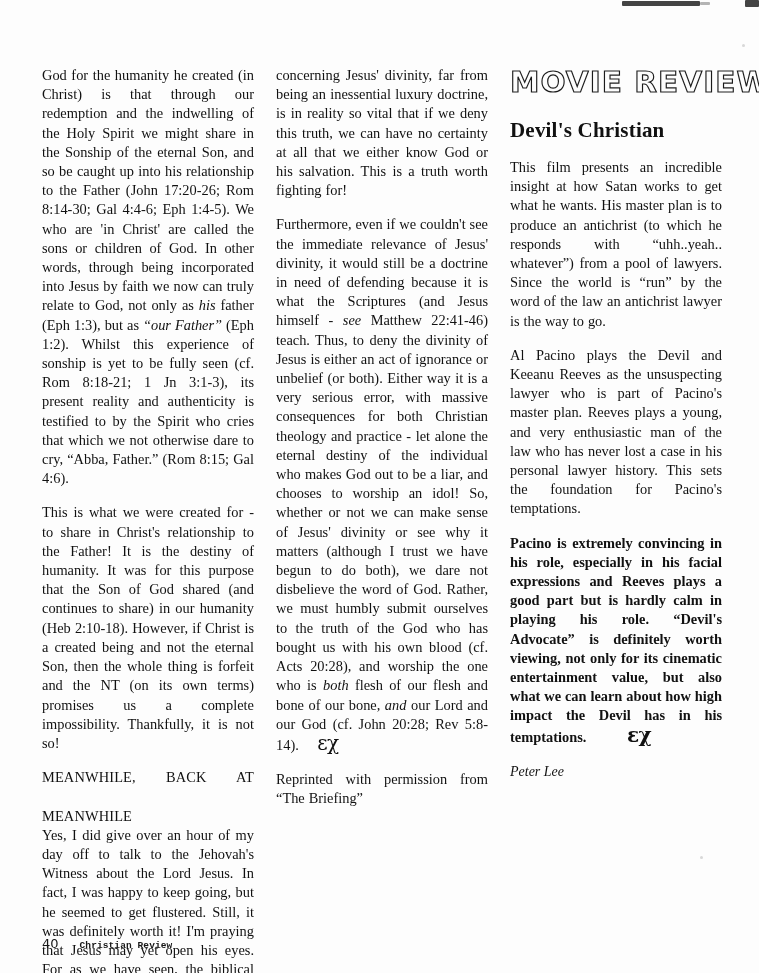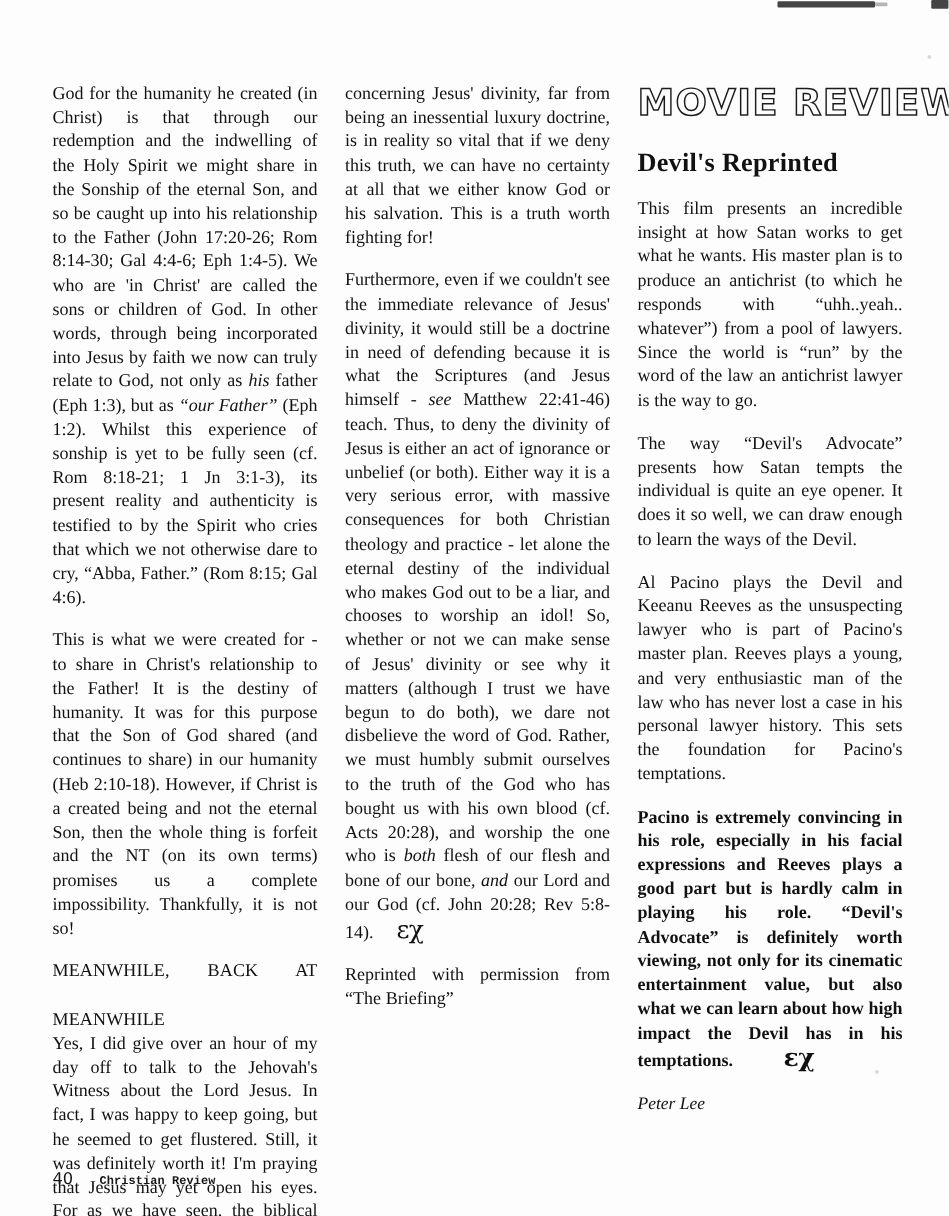--- a/index.html
+++ b/index.html
@@ -180,24 +180,23 @@
 
       <p class="body"><span>Furthermore, even if we couldn't see the immediate relevance of Jesus' divinity, it would still be a doctrine in need of defending because it is what the Scriptures (and Jesus himself - </span><em class="ital">see</em><span> Matthew 22:41-46) teach.  Thus, to deny the divinity of Jesus is either an act of ignorance or unbelief (or both).  Either way it is a very serious error, with massive consequences for both Christian theology and practice - let alone the eternal destiny of the individual who makes God out to be a liar, and chooses to worship an idol!  So, whether or not we can make sense of Jesus' divinity or see why it matters (although I trust we have begun to do both), we dare not disbelieve the word of God.  Rather, we must humbly submit ourselves to the truth of the God who has bought us with his own blood (cf. Acts 20:28), and worship the one who is </span><em class="ital">both</em><span> flesh of our flesh and bone of our bone, </span><em class="ital">and</em><span> our Lord and our God (cf. John 20:28; Rev 5:8-14).</span><span class="endmark">&nbsp;&nbsp;&nbsp;<span>εχ</span></span></p>
 
       <p class="body">Reprinted with permission from “The Briefing”</p>
     </div>
 
     <div class="col col-3">
 
       <div class="banner">MOVIE REVIEW</div>
 
-      <h2 class="review-title">Devil's Reprinted</h2>
+      <h2 class="review-title">Devil's Christian</h2>
 
       <p class="body">This film presents an incredible insight at how Satan works to get what he wants.  His master plan is to produce an antichrist (to which he responds with “uhh..yeah.. whatever”) from a pool of lawyers.  Since the world is “run” by the word of the law an antichrist lawyer is the way to go.</p>
-      <p class="body">The way “Devil's Advocate” presents how Satan tempts the individual is quite an eye opener.  It does it so well, we can draw enough to learn the ways of the Devil.</p>
       <p class="body">Al Pacino plays the Devil and Keeanu Reeves as the unsuspecting lawyer who is part of Pacino's master plan.  Reeves plays a young, and very enthusiastic man of the law who has never lost a case in his personal lawyer history.  This sets the foundation for Pacino's temptations.</p>
 
       <p class="body tight"><span>Pacino is extremely convincing in his role, especially in his facial expressions and Reeves plays a good part but is hardly calm in playing his role.  “Devil's Advocate” is definitely worth viewing, not only for its cinematic entertainment value, but also what we can learn about how high impact the Devil has in his temptations.</span><span class="endmark">&nbsp;&nbsp;&nbsp;&nbsp;&nbsp;&nbsp;<span>εχ</span></span></p>
 
       <p class="byline">Peter Lee</p>
     </div>
 
   </div>
 
   <div class="footer">

